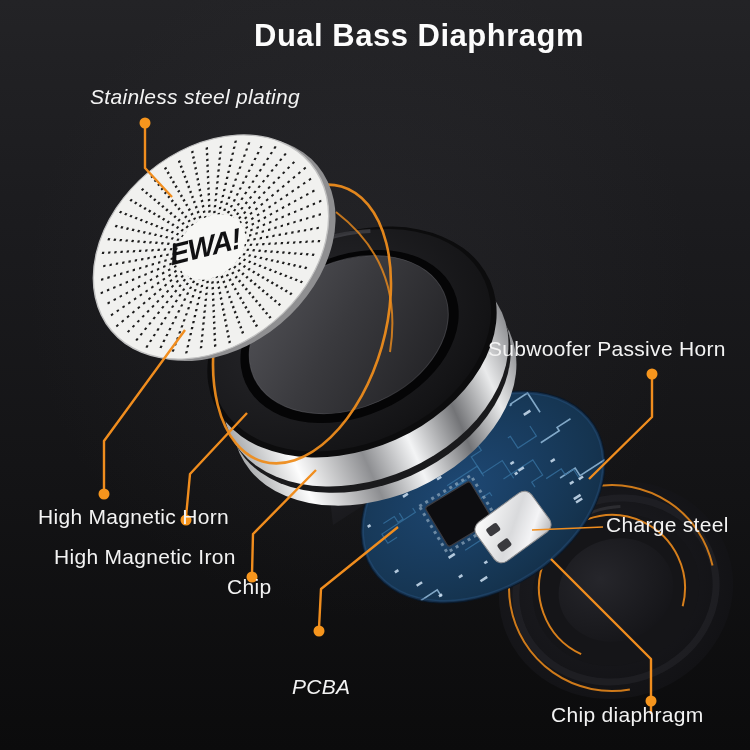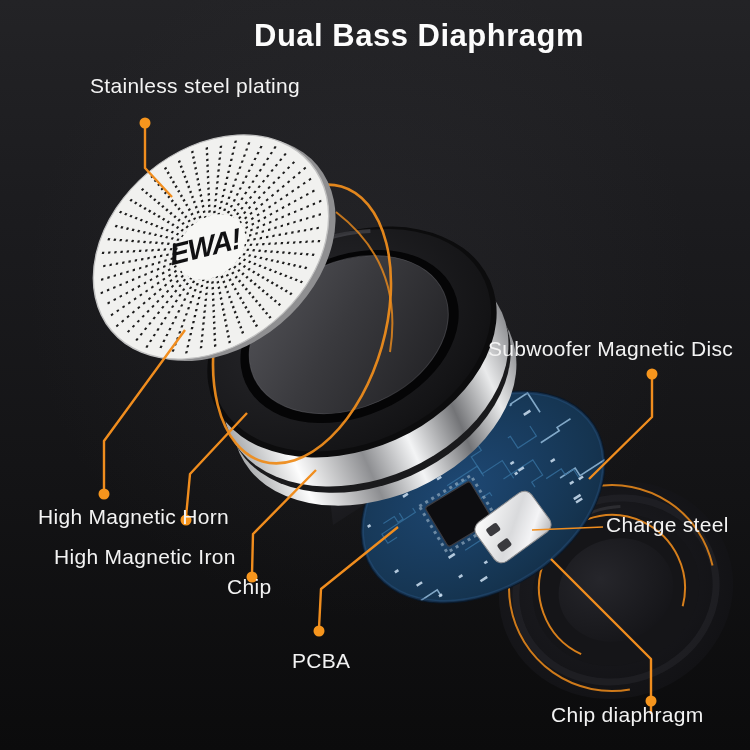--- a/index.html
+++ b/index.html
@@ -247,20 +247,20 @@
     <circle cx="252" cy="577" r="5.5"></circle>
     <circle cx="319" cy="631" r="5.5"></circle>
     <circle cx="652" cy="374" r="5.5"></circle>
     <circle cx="651" cy="701" r="5.5"></circle>
   </g>
 </svg>
 
 <div id="ewa-logo">EWA!</div>
 
 <div id="title">Dual Bass Diaphragm</div>
-<div class="lbl" style="left:90px;top:74px;">Stainless steel plating</div>
-<div class="lbl" style="left:488px;top:337px;">Subwoofer Magnetic Disc</div>
+<div class="lbl" style="left:90px;top:85px;font-style:italic;">Stainless steel plating</div>
+<div class="lbl" style="left:488px;top:337px;">Subwoofer Passive Horn</div>
 <div class="lbl" style="left:38px;top:505px;">High Magnetic Horn</div>
 <div class="lbl" style="left:54px;top:545px;">High Magnetic Iron</div>
 <div class="lbl" style="left:227px;top:575px;">Chip</div>
-<div class="lbl" style="left:292px;top:649px;">PCBA</div>
+<div class="lbl" style="left:292px;top:675px;font-style:italic;">PCBA</div>
 <div class="lbl" style="left:606px;top:513px;">Charge steel</div>
 <div class="lbl" style="left:551px;top:703px;">Chip diaphragm</div>
 
 </body></html>

